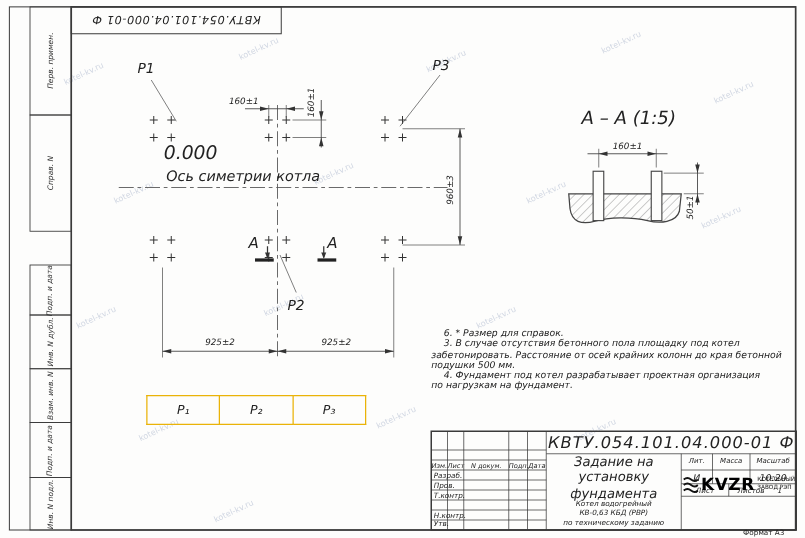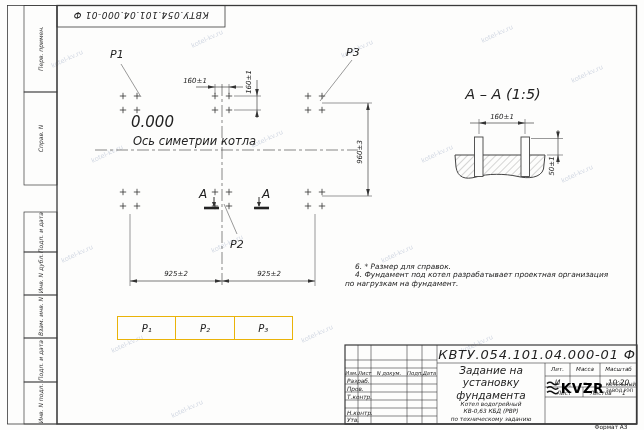--- a/index.html
+++ b/index.html
@@ -263,20 +263,23 @@
   </div>
 <div class="strip" style="top:338px;height:44px">
     <span>Подп. и дата</span>
   </div>
 <div class="strip" style="top:382px;height:42px">
     <span>Инв. N подл.</span>
   </div>
 
 <div class="notes">
   <p>6. * Размер для справок.</p>
+  <p>3. В случае отсутствия бетонного пола площадку под котел
+забетонировать. Расстояние от осей крайних колонн до края бетонной
+подушки 500 мм.</p>
   <p>4. Фундамент под котел разрабатывает проектная организация
 по нагрузкам на фундамент.</p>
 </div>
 
 <table class="loads">
   <tbody>
       <tr class="hd">
     <td>P₁</td>
     <td>P₂</td>
     <td>P₃</td>

